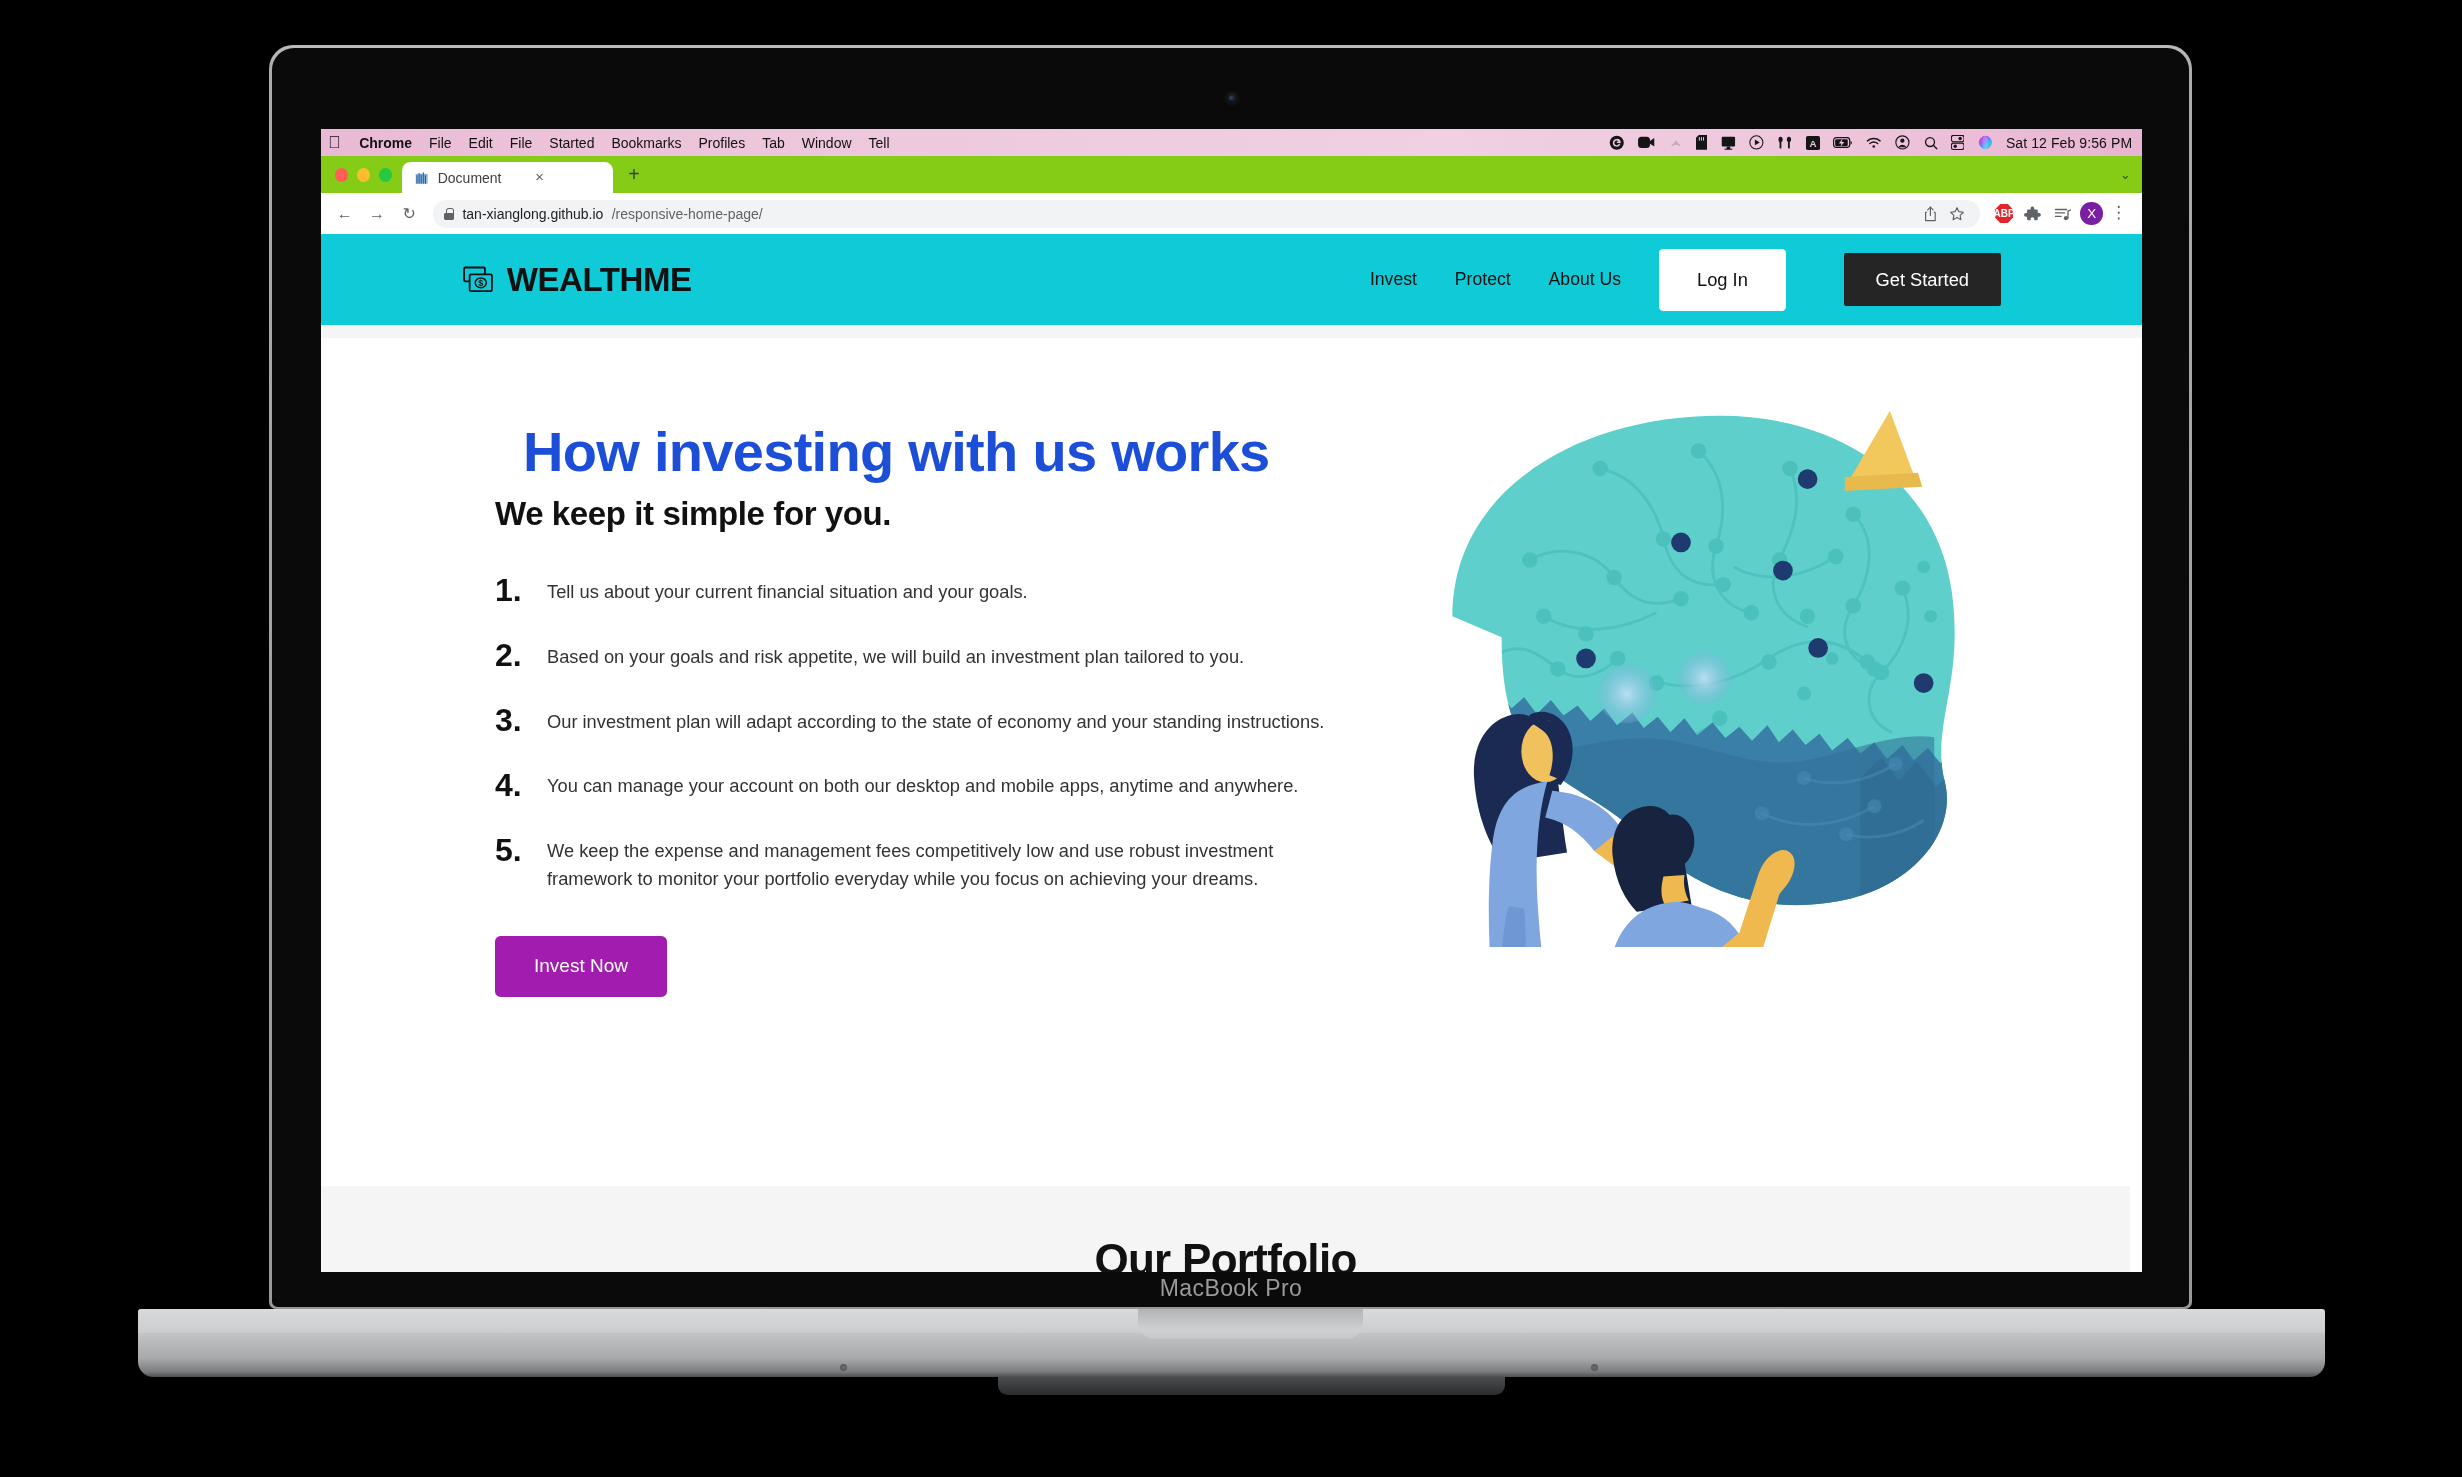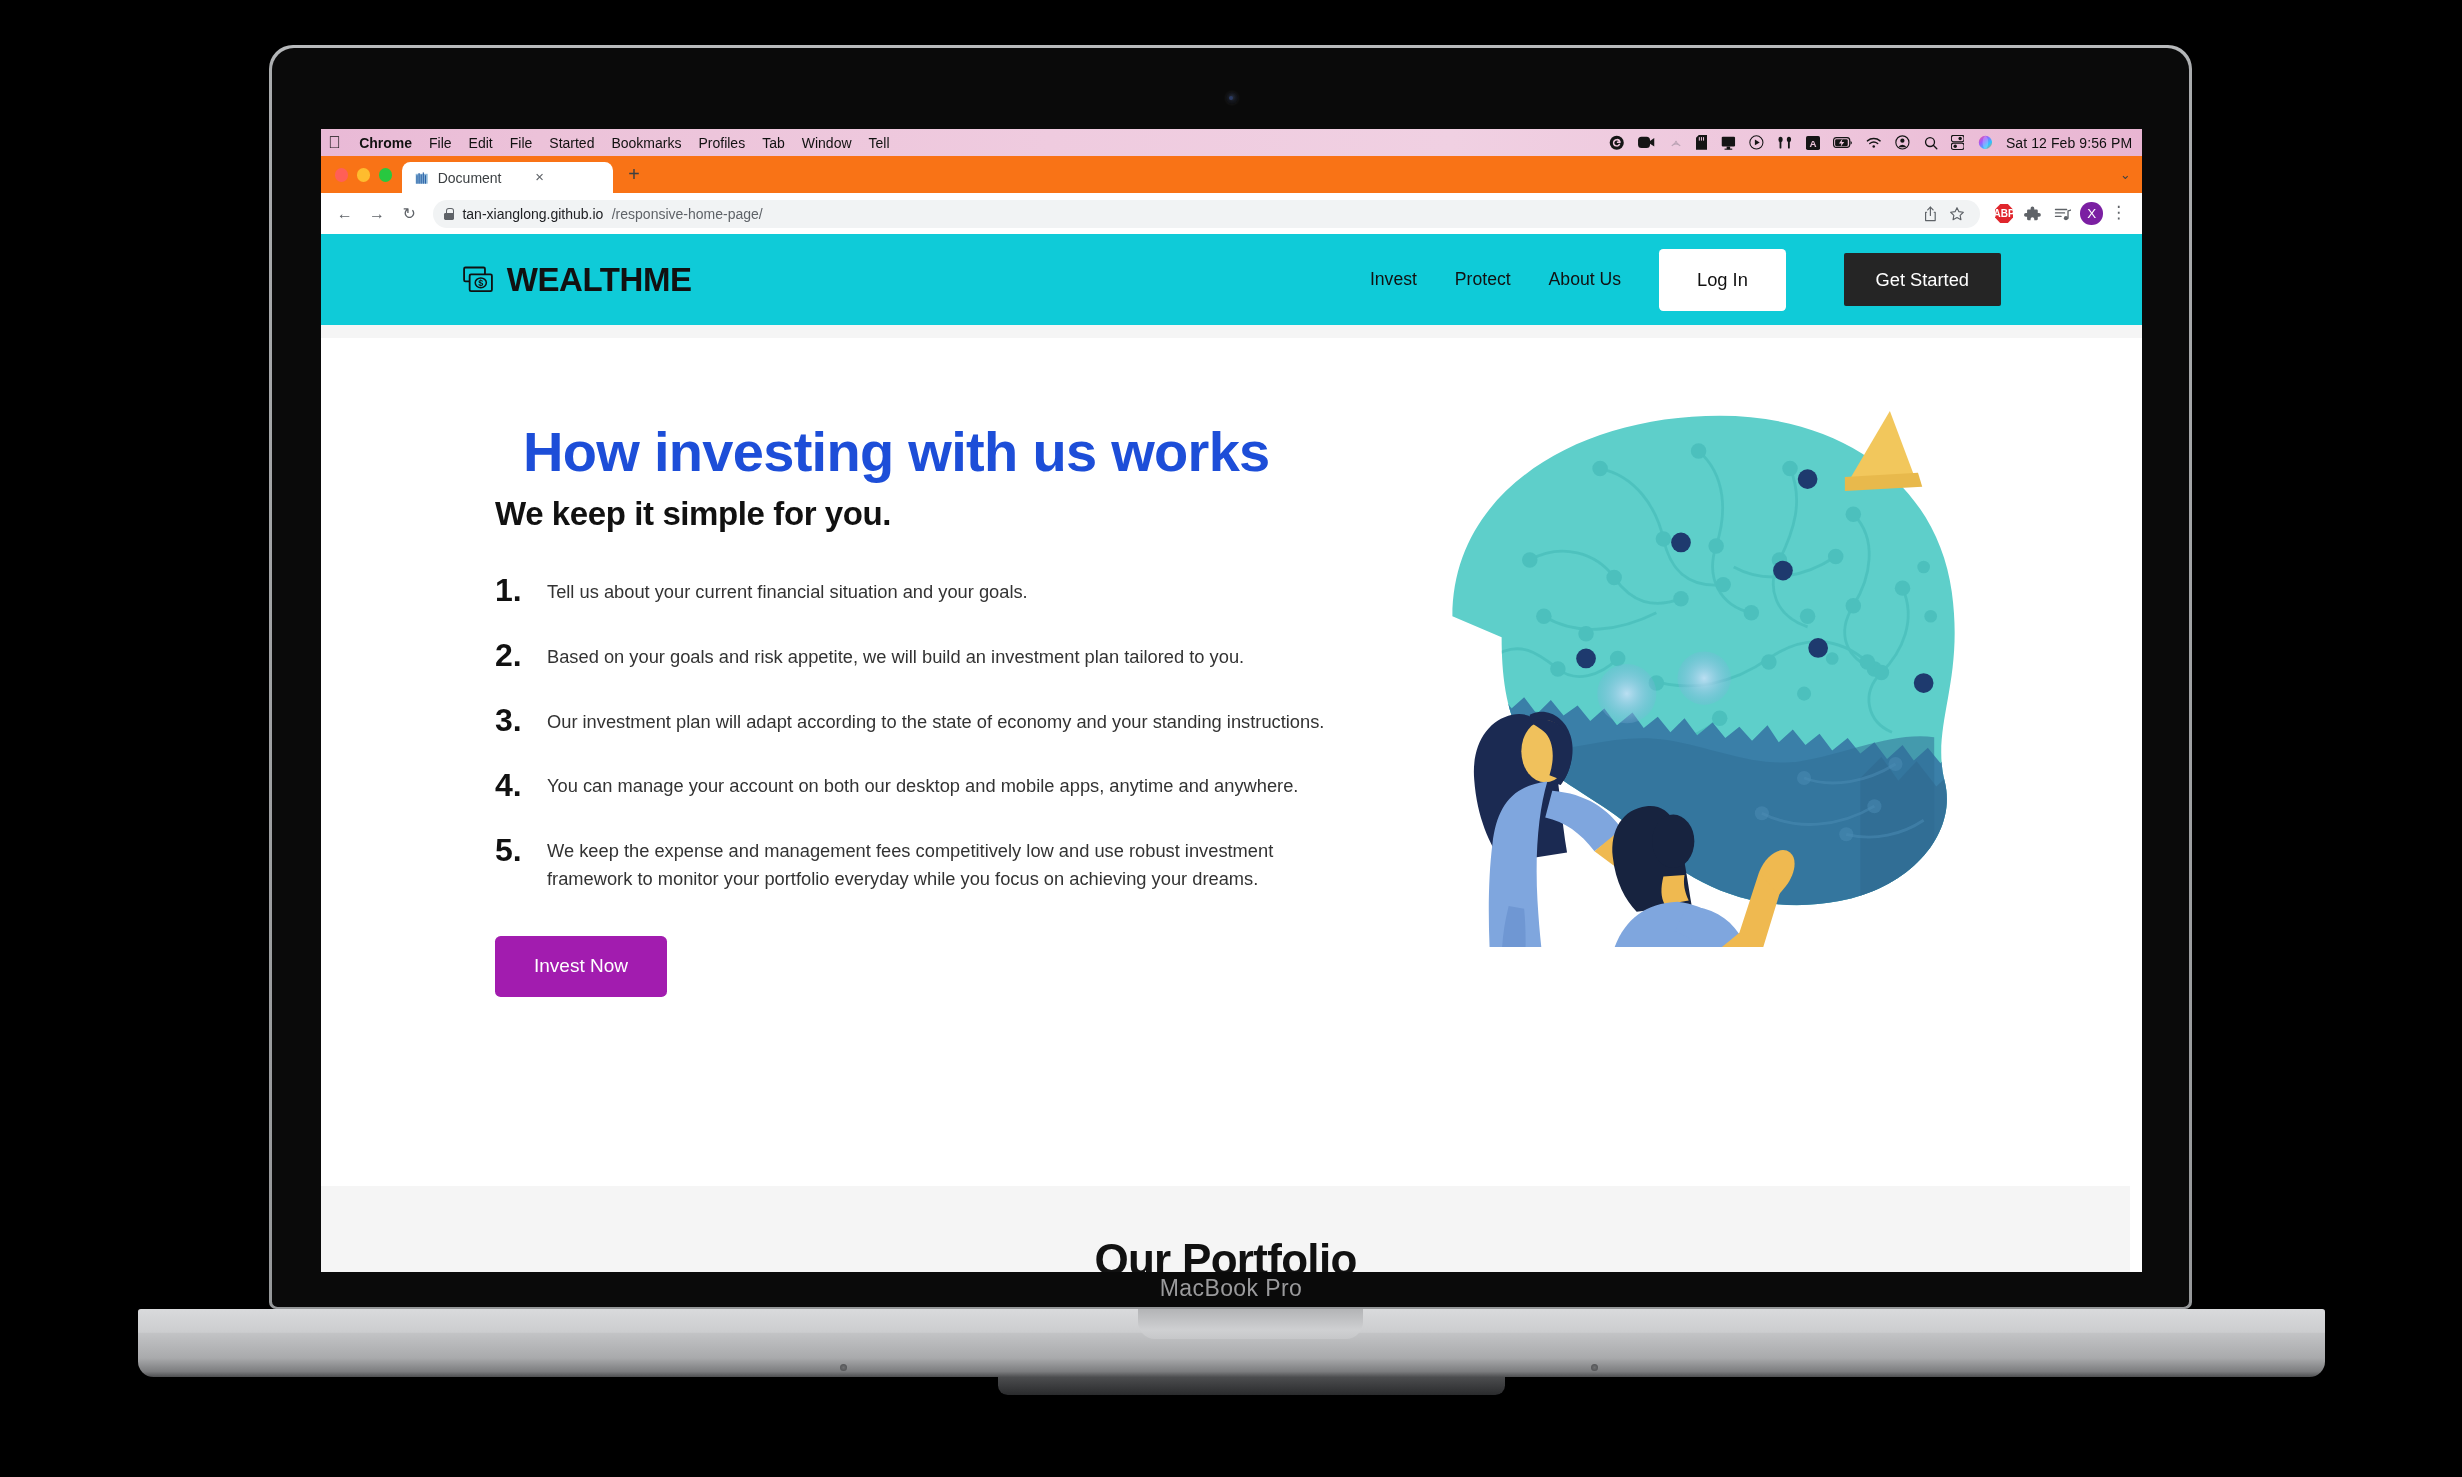--- a/index.html
+++ b/index.html
@@ -74,21 +74,21 @@
   }
   #menubar .mb-left { display:flex; align-items:center; gap:17px; }
   #menubar .mb-right { margin-left:auto; display:flex; align-items:center; gap:13.4px; }
   .apple-logo { font-size: 17px; line-height: 1; margin-right:1.4px; }
   .mb-item { white-space: nowrap; }
   .mb-item.bold { font-weight: bold; }
   .mb-icon { display:flex; align-items:center; justify-content:center; color:#121212; }
   .mb-clock { font-size: 14px; white-space: nowrap; letter-spacing:0.1px; }
 
   
-  #chrome-window { background: #f97316; }
+  #chrome-window { background: #84cc16; }
   #tabstrip { height: 37px; display:flex; align-items:flex-end; padding-left: 12.7px; }
   #traffic { display:flex; align-items:center; gap:8.4px; padding: 0 9.8px 11.3px 1.4px; }
   .tl { width:13.4px; height:13.4px; border-radius:50%; }
   .tl.red{background:#ff5f57;} .tl.yellow{background:#febc2e;} .tl.green{background:#28c840;}
   #tab {
     display:flex; align-items:center; gap:9.8px;
     background:#fff; height:31px; min-width: 211px; padding: 0 11.3px 0 12.7px;
     border-radius: 8.4px 8.4px 0 0; position: relative;
   }
   #tab-favicon { width:13.4px; height:13.4px; display:block; }

